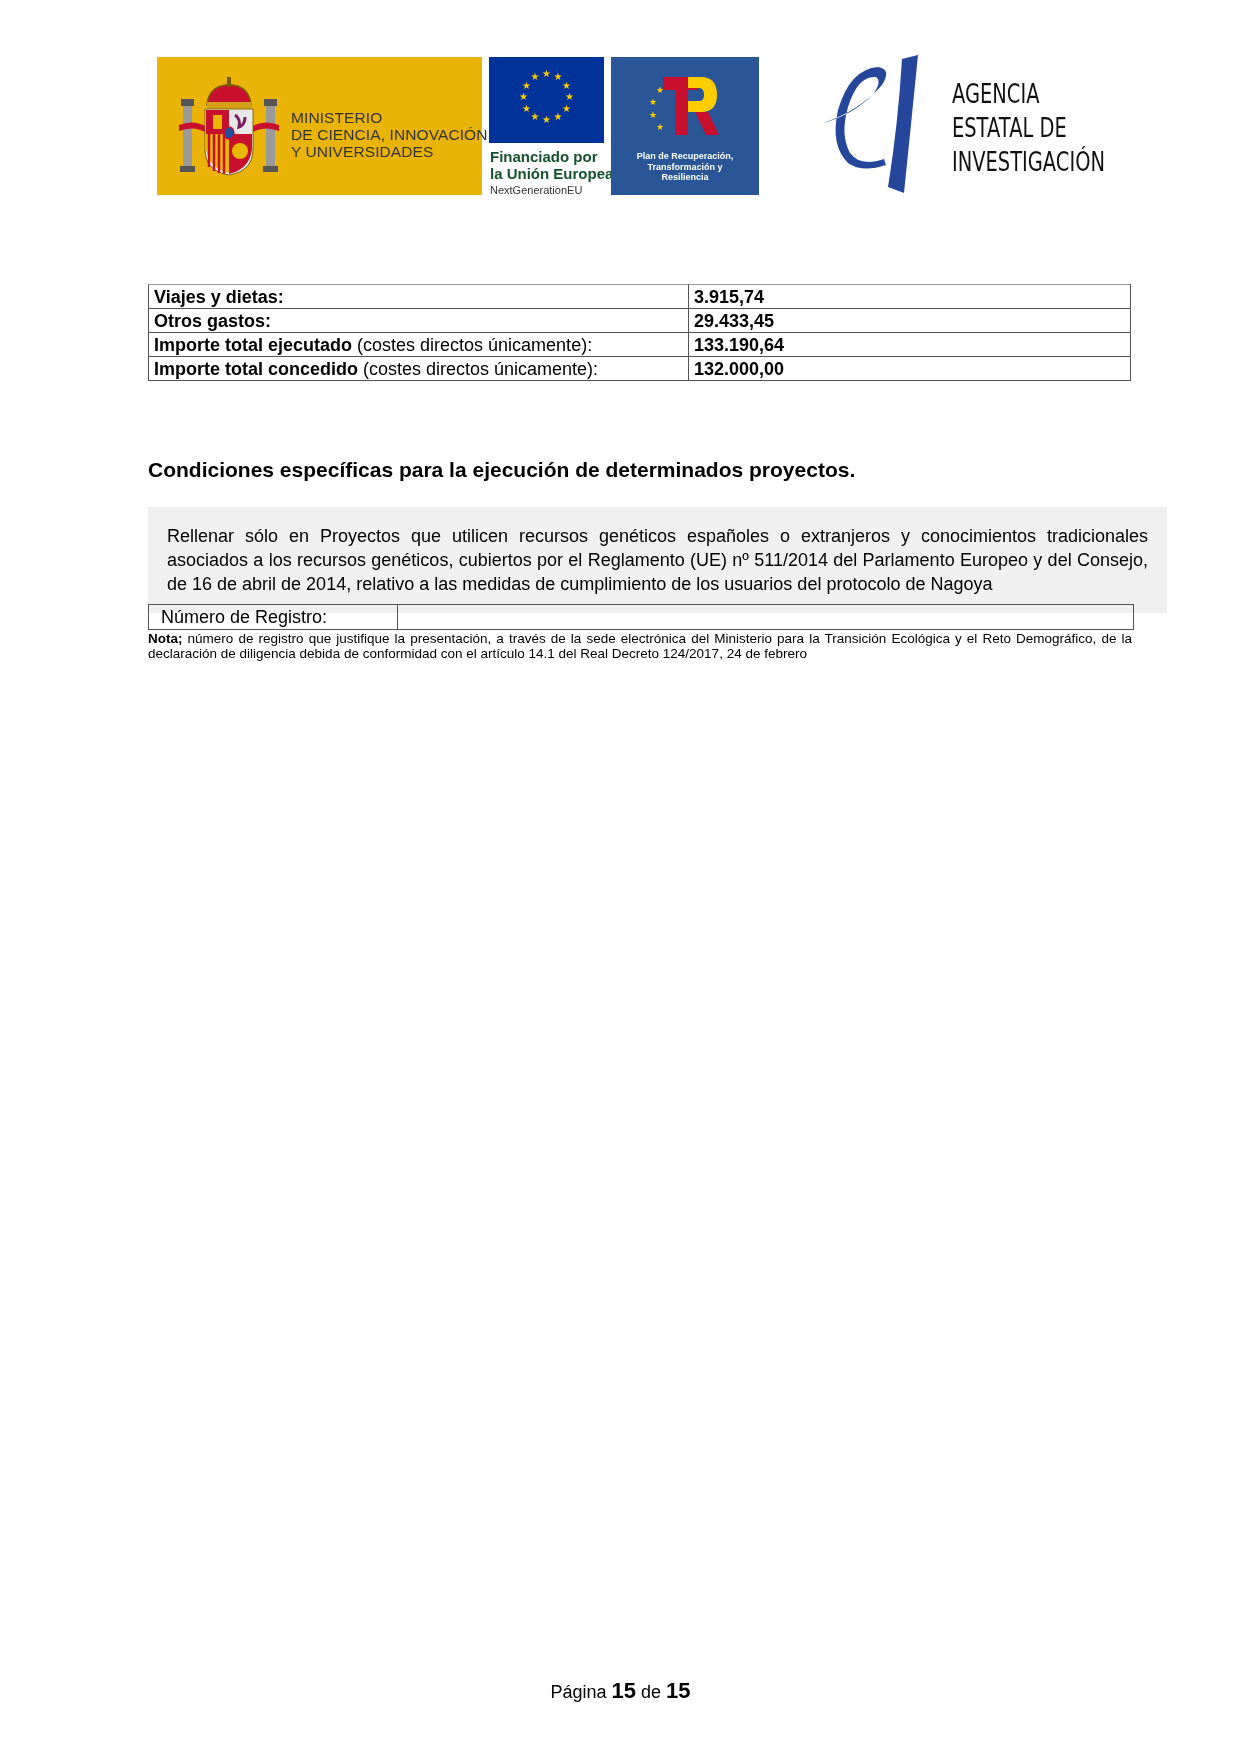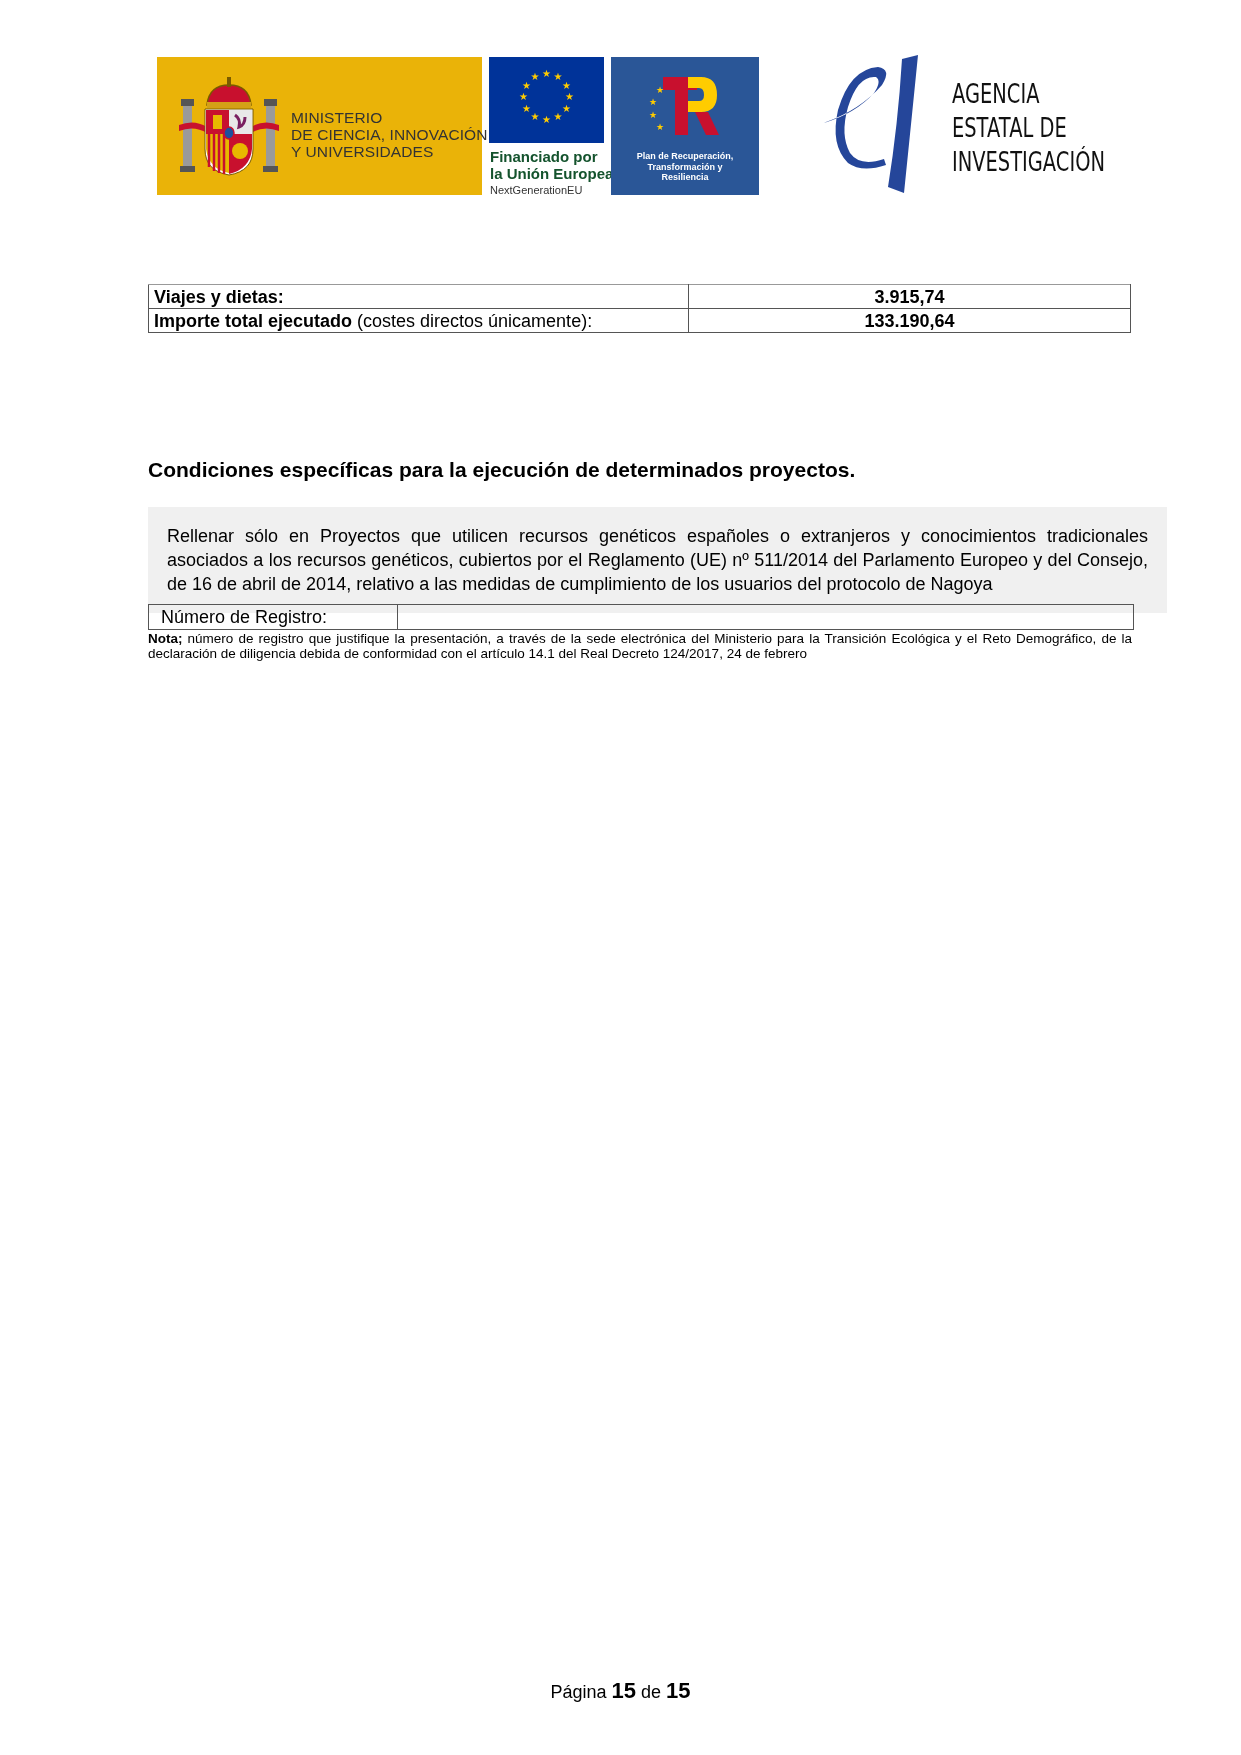--- a/index.html
+++ b/index.html
@@ -29,21 +29,21 @@
   .aei-text { position: absolute; left: 132px; top: 22px; font-size: 27px; line-height: 34px;
               transform: scaleX(0.72); transform-origin: left top; white-space: pre; color: #111;
               font-family: "DejaVu Sans", sans-serif; }
 
   
   .cost-table { position: absolute; left: 148px; top: 284px; width: 983px; border-collapse: collapse; }
   .cost-table td { border: 1.5px solid #555; height: 23px; padding: 0 5px; font-size: 18px; line-height: 22px; }
   .cost-table tr:first-child td { border-top-color: #999; }
   .cost-table tr:nth-child(2) td { border-top-color: #999; }
   .cost-table td.label { width: 529px; }
-  .cost-table td.value { text-align: center; font-weight: bold; }
+  .cost-table td.value { text-align: left; font-weight: bold; }
   .b { font-weight: bold; }
 
   
   .section-heading { position: absolute; left: 148px; top: 458px; font-size: 21px; font-weight: bold; white-space: nowrap; }
   .grey-box { position: absolute; left: 148px; top: 507px; width: 985px; background: #f0f0f0;
               font-size: 18px; line-height: 24px; text-align: justify; padding: 17px; }
   .grey-box p { margin: 0; padding: 0 2px 0 2px; }
   .reg-table { position: absolute; left: 148px; top: 604px; width: 986px; border-collapse: collapse; }
   .reg-table td { border: 1.5px solid #555; height: 24px; font-size: 18px; padding: 0 0 0 12px; }
   .reg-table td.reg-label { width: 236px; }
@@ -144,22 +144,30 @@
 INVESTIGACIÓN</div>
 </div>
 
 <table class="cost-table">
   <tbody>
     <tr>
       <td class="label"><span class="b">Viajes y dietas:</span><span></span></td>
       <td class="value">3.915,74</td>
     </tr>
     <tr>
+      <td class="label"><span class="b">Otros gastos:</span><span></span></td>
+      <td class="value">29.433,45</td>
+    </tr>
+    <tr>
       <td class="label"><span class="b">Importe total ejecutado</span><span> (costes directos únicamente):</span></td>
       <td class="value">133.190,64</td>
+    </tr>
+    <tr>
+      <td class="label"><span class="b">Importe total concedido</span><span> (costes directos únicamente):</span></td>
+      <td class="value">132.000,00</td>
     </tr>
   </tbody>
 </table>
 
 <div class="section-heading">Condiciones específicas para la ejecución de determinados proyectos.</div>
 
 <div class="grey-box">
   <p>Rellenar sólo en Proyectos que utilicen recursos genéticos españoles o extranjeros y conocimientos tradicionales asociados a los recursos genéticos, cubiertos por el Reglamento (UE) nº 511/2014 del Parlamento Europeo y del Consejo, de 16 de abril de 2014, relativo a las medidas de cumplimiento de los usuarios del protocolo de Nagoya</p>
 </div>
 

